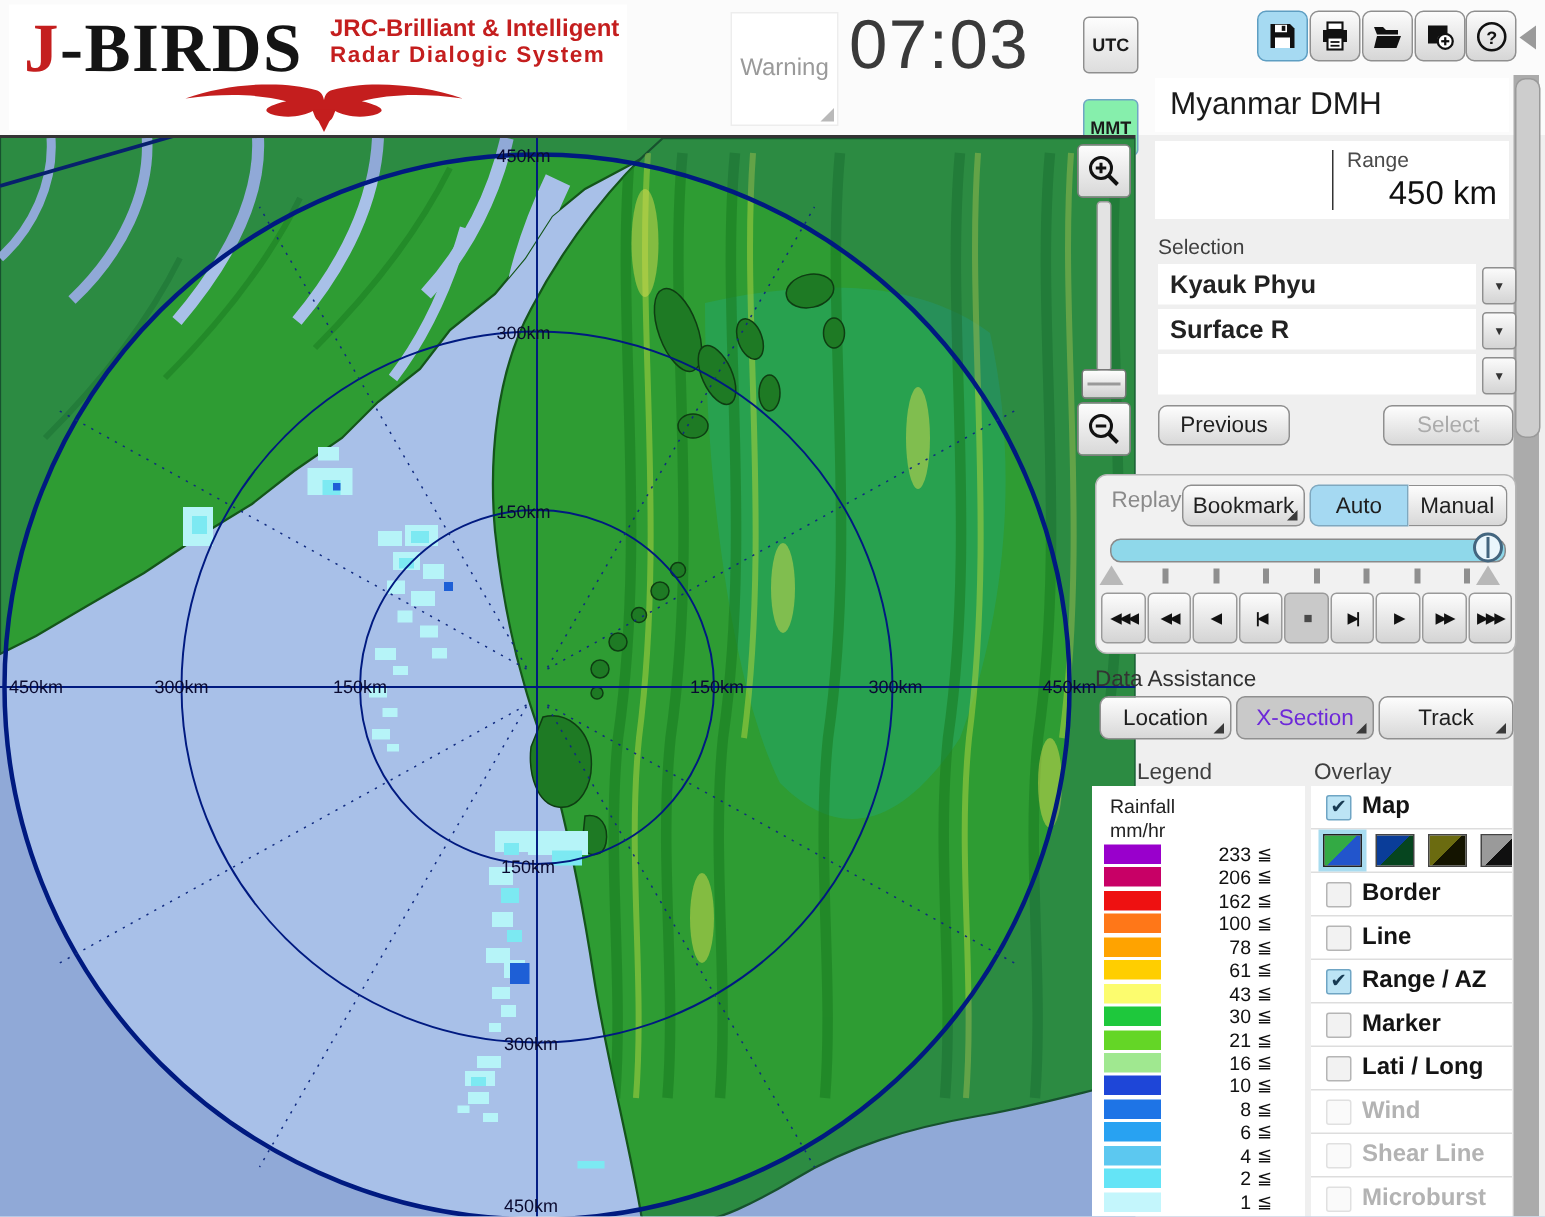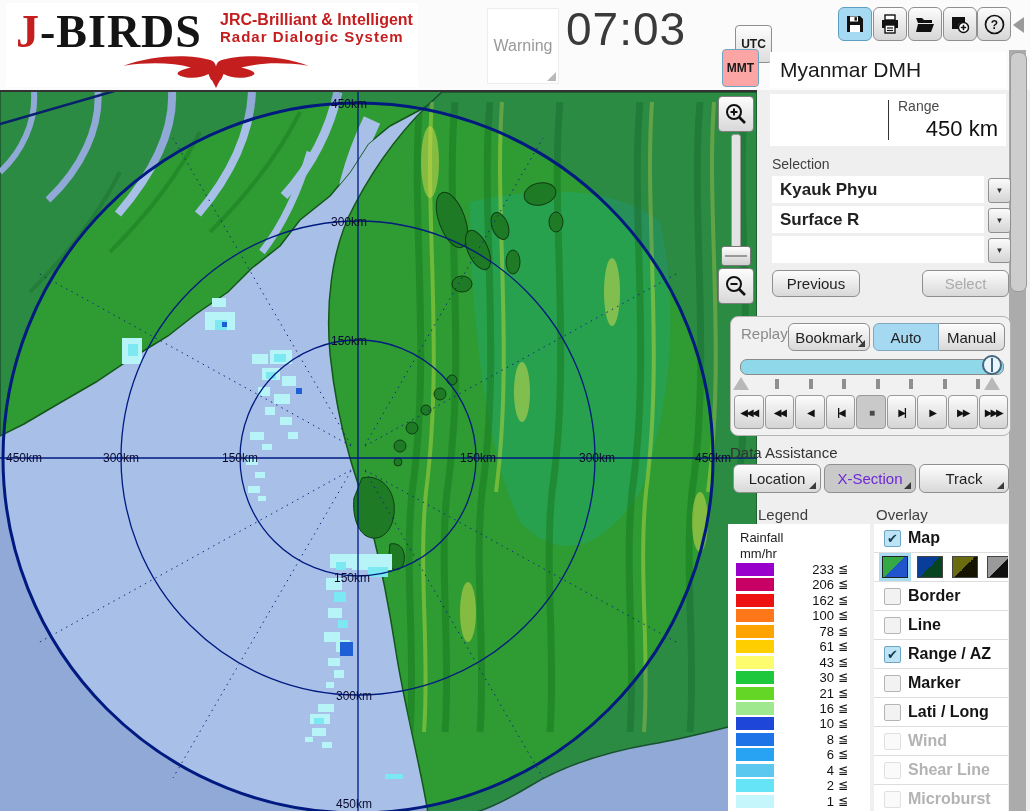--- a/index.html
+++ b/index.html
@@ -13,22 +13,22 @@
   #logo-title{left:10px;top:2px;font-family:"Liberation Serif","DejaVu Serif",serif;font-weight:bold;font-size:46px;letter-spacing:1px;color:#141414;white-space:nowrap;}
   #logo-title .j{color:#C41E1E;}
   #logo-sub{left:214px;top:9px;color:#C41E1E;font-weight:bold;line-height:1.05;}
   #logo-sub .s1{font-size:16px;}
   #logo-sub .s2{font-size:15px;letter-spacing:1px;}
   #warning-btn{left:487px;top:8px;width:70px;height:74px;background:#FFFFFF;border:1px solid #EDEDED;display:flex;align-items:center;justify-content:center;color:#9A9A9A;font-size:16px;cursor:pointer;}
   #warning-grip{right:2px;bottom:2px;width:0;height:0;border-left:9px solid transparent;border-bottom:9px solid #B9B9B9;}
   #clock-time{left:566px;top:2px;font-size:46px;color:#3A3A3A;letter-spacing:1px;}
   #clock-date{left:566px;top:54px;font-size:25px;color:#4A4A4A;}
   .tzbtn{left:722px;width:35px;height:36px;border:1px solid #8F8F8F;border-radius:4px;display:flex;align-items:center;justify-content:center;font-size:12px;font-weight:bold;color:#1A1A1A;cursor:pointer;}
-  #tz-utc{top:25px;background:linear-gradient(#FDFDFD,#DDDDDD);margin-left:13px;}
-  #tz-mmt{top:49px;background:#fca5a5;border-color:#6FA5C4;}
+  #tz-utc{top:11px;background:linear-gradient(#FDFDFD,#DDDDDD);}
+  #tz-mmt{top:66px;background:#86efac;border-color:#6FA5C4;}
   .toolbtn{top:7px;width:32px;height:32px;border:1px solid #8F8F8F;border-radius:6px;background:linear-gradient(#FCFCFC,#D6D6D6);display:flex;align-items:center;justify-content:center;cursor:pointer;}
   .toolbtn.sel{background:#A6DAF2;border-color:#5E9EC2;}
   #collapse-arrow{left:1013px;top:17px;width:0;height:0;border-top:8px solid transparent;border-bottom:8px solid transparent;border-right:11px solid #9A9A9A;cursor:pointer;}
 
   
   #map-wrap{left:0;top:90px;width:757px;height:721px;border-top:2px solid #333;background:#A8C0E8;}
   
   .zoombtn{left:718px;width:34px;height:34px;border:1px solid #7F7F7F;border-radius:4px;background:linear-gradient(#FDFDFD,#D8D8D8);display:flex;align-items:center;justify-content:center;cursor:pointer;}
   #zoom-slider-track{left:731px;top:226px;width:8px;height:112px;background:#E3E3E3;border:1px solid #9A9A9A;border-radius:3px;}
   #zoom-slider-thumb{left:721px;top:334px;width:28px;height:18px;border:1px solid #777;border-radius:3px;background:linear-gradient(#FEFEFE,#CFCFCF);cursor:pointer;}

